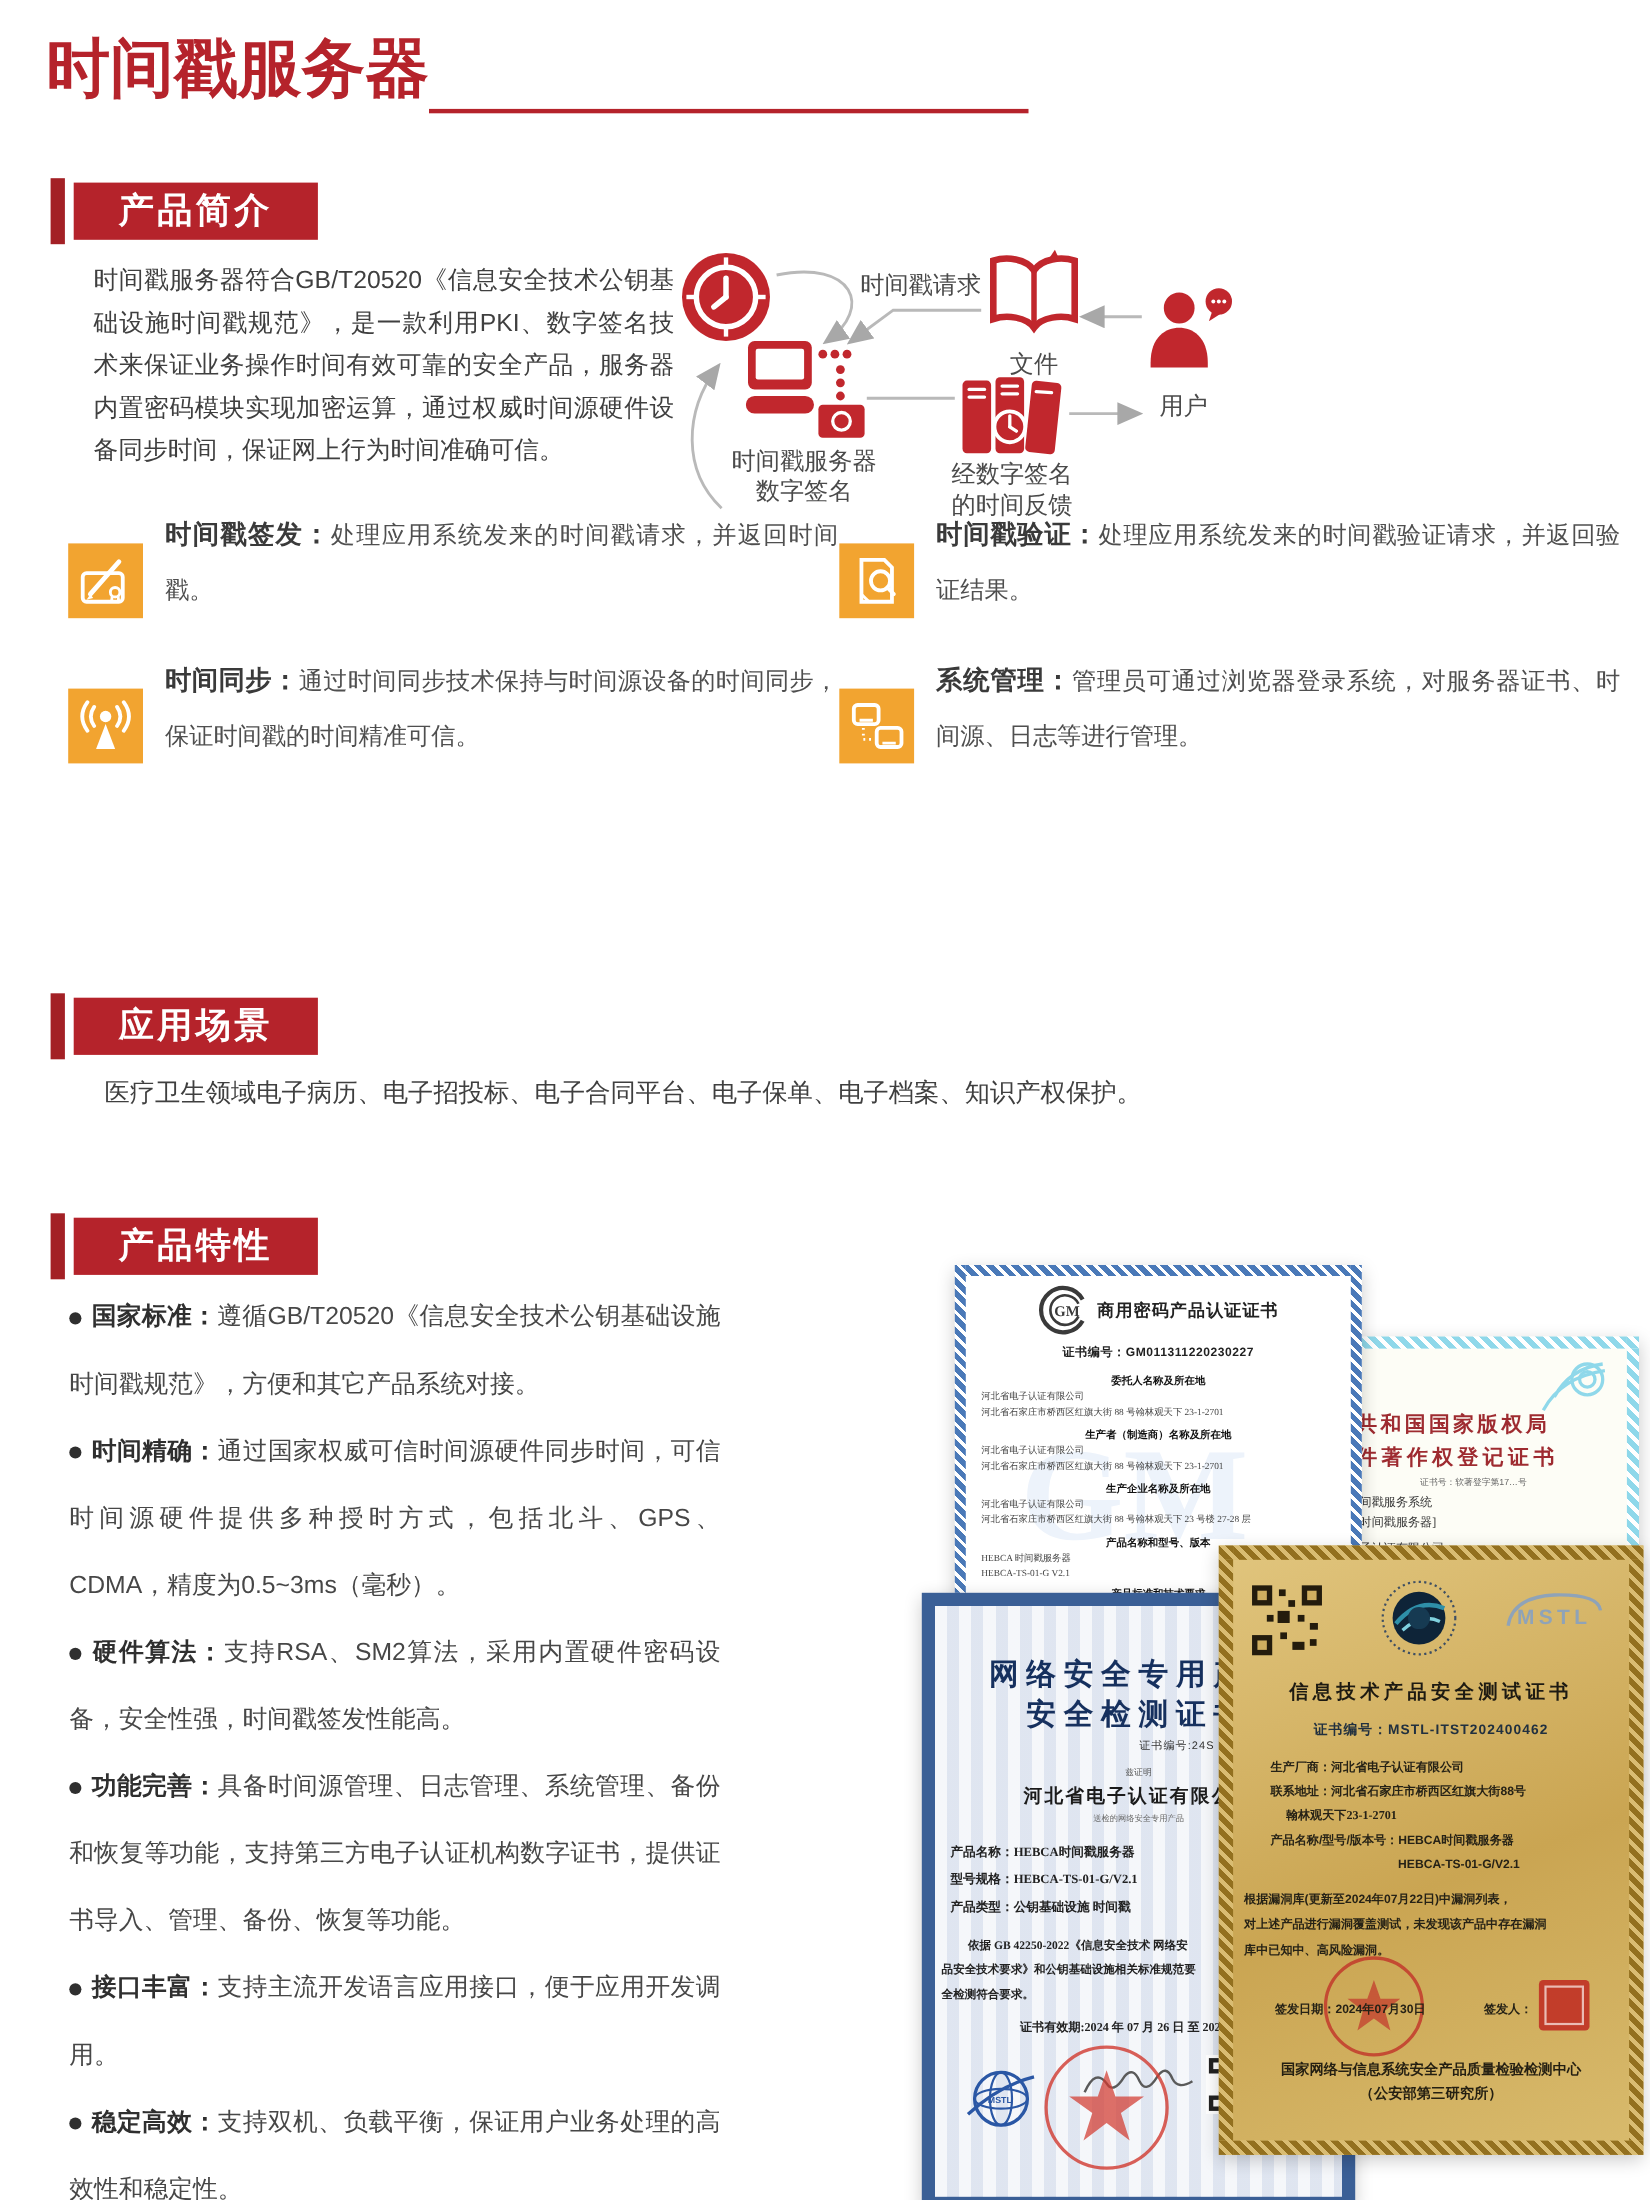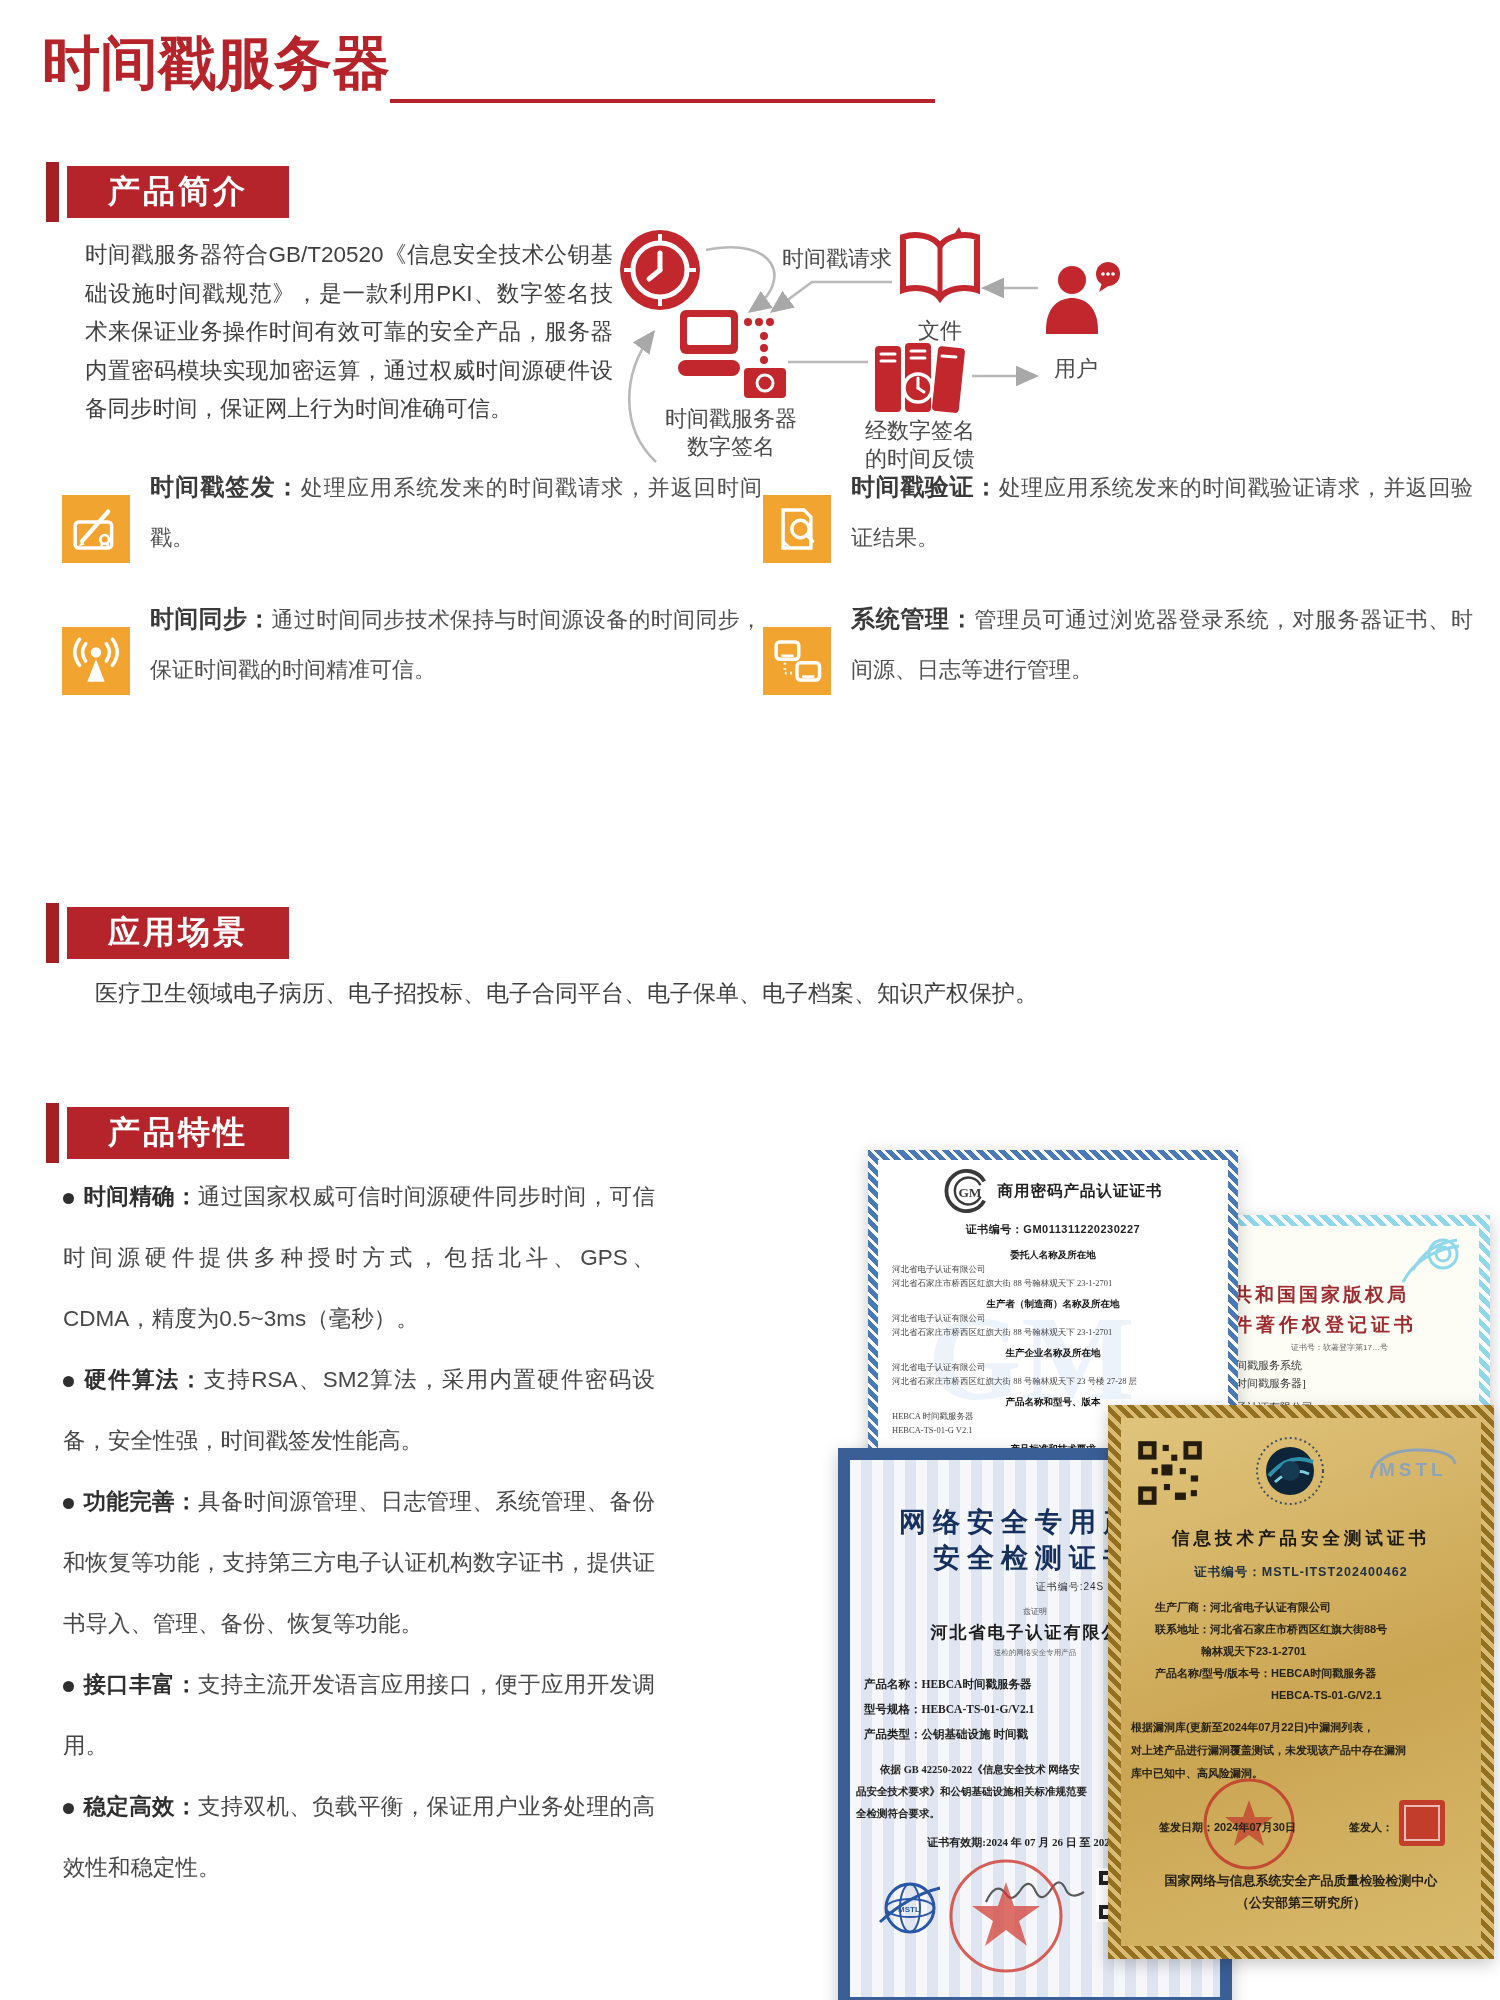--- a/index.html
+++ b/index.html
@@ -65,21 +65,21 @@
      color:#222;margin:0 0 0 14px;line-height:25px;position:relative;}
   .bl-basis{font-family:"Liberation Serif","DejaVu Serif",serif;font-weight:bold;font-size:10.5px;
      color:#222;margin-left:6px;line-height:22px;position:relative;}
   .bl-valid{font-family:"Liberation Serif","DejaVu Serif",serif;font-weight:bold;font-size:11px;
      color:#222;text-align:center;position:relative;}
   .cert-gold{background:linear-gradient(160deg,#e0c47c 0%,#caa552 55%,#d8ba6c 100%);
      border:13px solid;border-image:repeating-linear-gradient(45deg,#93701f 0 5px,#d9bc72 5px 9px) 13;}
   .gd-title{font-size:17.5px;font-weight:bold;color:#1d1a12;letter-spacing:4px;text-align:center;}
   .gd-certno{font-size:12.5px;font-weight:bold;color:#21303f;letter-spacing:1px;text-align:center;margin-top:8px;}
   .gd-line{font-size:11px;font-weight:bold;color:#262216;line-height:22px;margin-left:34px;}
-  .gd-indent1{margin-left:80px;}
+  .gd-indent1{margin-left:48px;font-family:Liberation Serif, serif;}
   .gd-indent2{margin-left:150px;}
   .gd-para{font-size:11px;font-weight:bold;color:#262216;line-height:23px;margin-left:10px;margin-right:8px;}
   .gd-footer{font-size:13px;font-weight:bold;color:#241f12;text-align:center;line-height:22px;}
   .stamp-sq{position:absolute;width:46px;height:46px;background:rgba(190,35,30,.82);border-radius:4px;}
   .stamp-sq:after{content:"";position:absolute;inset:5px;border:2px solid rgba(255,255,255,.65);}
 </style>
 </head>
 <body>
 
 <div id="page">
@@ -228,20 +228,21 @@
   </div>
 
   <div class="abs accent-bar" style="left:46px;top:903px;"></div>
   <div class="abs badge" style="left:67px;top:907px;">应用场景</div>
   <div class="abs scen-text" style="left:95px;top:978px;width:1200px;">医疗卫生领域电子病历、电子招投标、电子合同平台、电子保单、电子档案、知识产权保护。</div>
 
   <div class="abs accent-bar" style="left:46px;top:1103px;"></div>
   <div class="abs badge" style="left:67px;top:1107px;">产品特性</div>
 
   <div class="abs feat-list" style="left:63px;top:1166px;">
+    <p class="feat"><span class="dot"></span><b>国家标准：</b><span>遵循GB/T20520《信息安全技术公钥基础设施时间戳规范》，方便和其它产品系统对接。</span></p>
     <p class="feat"><span class="dot"></span><b>时间精确：</b><span>通过国家权威可信时间源硬件同步时间，可信时间源硬件提供多种授时方式，包括北斗、GPS、 CDMA，精度为0.5~3ms（毫秒）。</span></p>
     <p class="feat"><span class="dot"></span><b>硬件算法：</b><span>支持RSA、SM2算法，采用内置硬件密码设备，安全性强，时间戳签发性能高。</span></p>
     <p class="feat"><span class="dot"></span><b>功能完善：</b><span>具备时间源管理、日志管理、系统管理、备份和恢复等功能，支持第三方电子认证机构数字证书，提供证书导入、管理、备份、恢复等功能。</span></p>
     <p class="feat"><span class="dot"></span><b>接口丰富：</b><span>支持主流开发语言应用接口，便于应用开发调用。</span></p>
     <p class="feat"><span class="dot"></span><b>稳定高效：</b><span>支持双机、负载平衡，保证用户业务处理的高效性和稳定性。</span></p>
   </div>
 
   <div class="cert cert-copyright" style="left:1130px;top:1215px;width:338px;height:400px;z-index:1;">
     <svg class="abs" style="right:6px;top:4px;" width="90" height="60" viewBox="0 0 90 60">
       <g fill="none" stroke="#8fd8ea" stroke-width="3">

